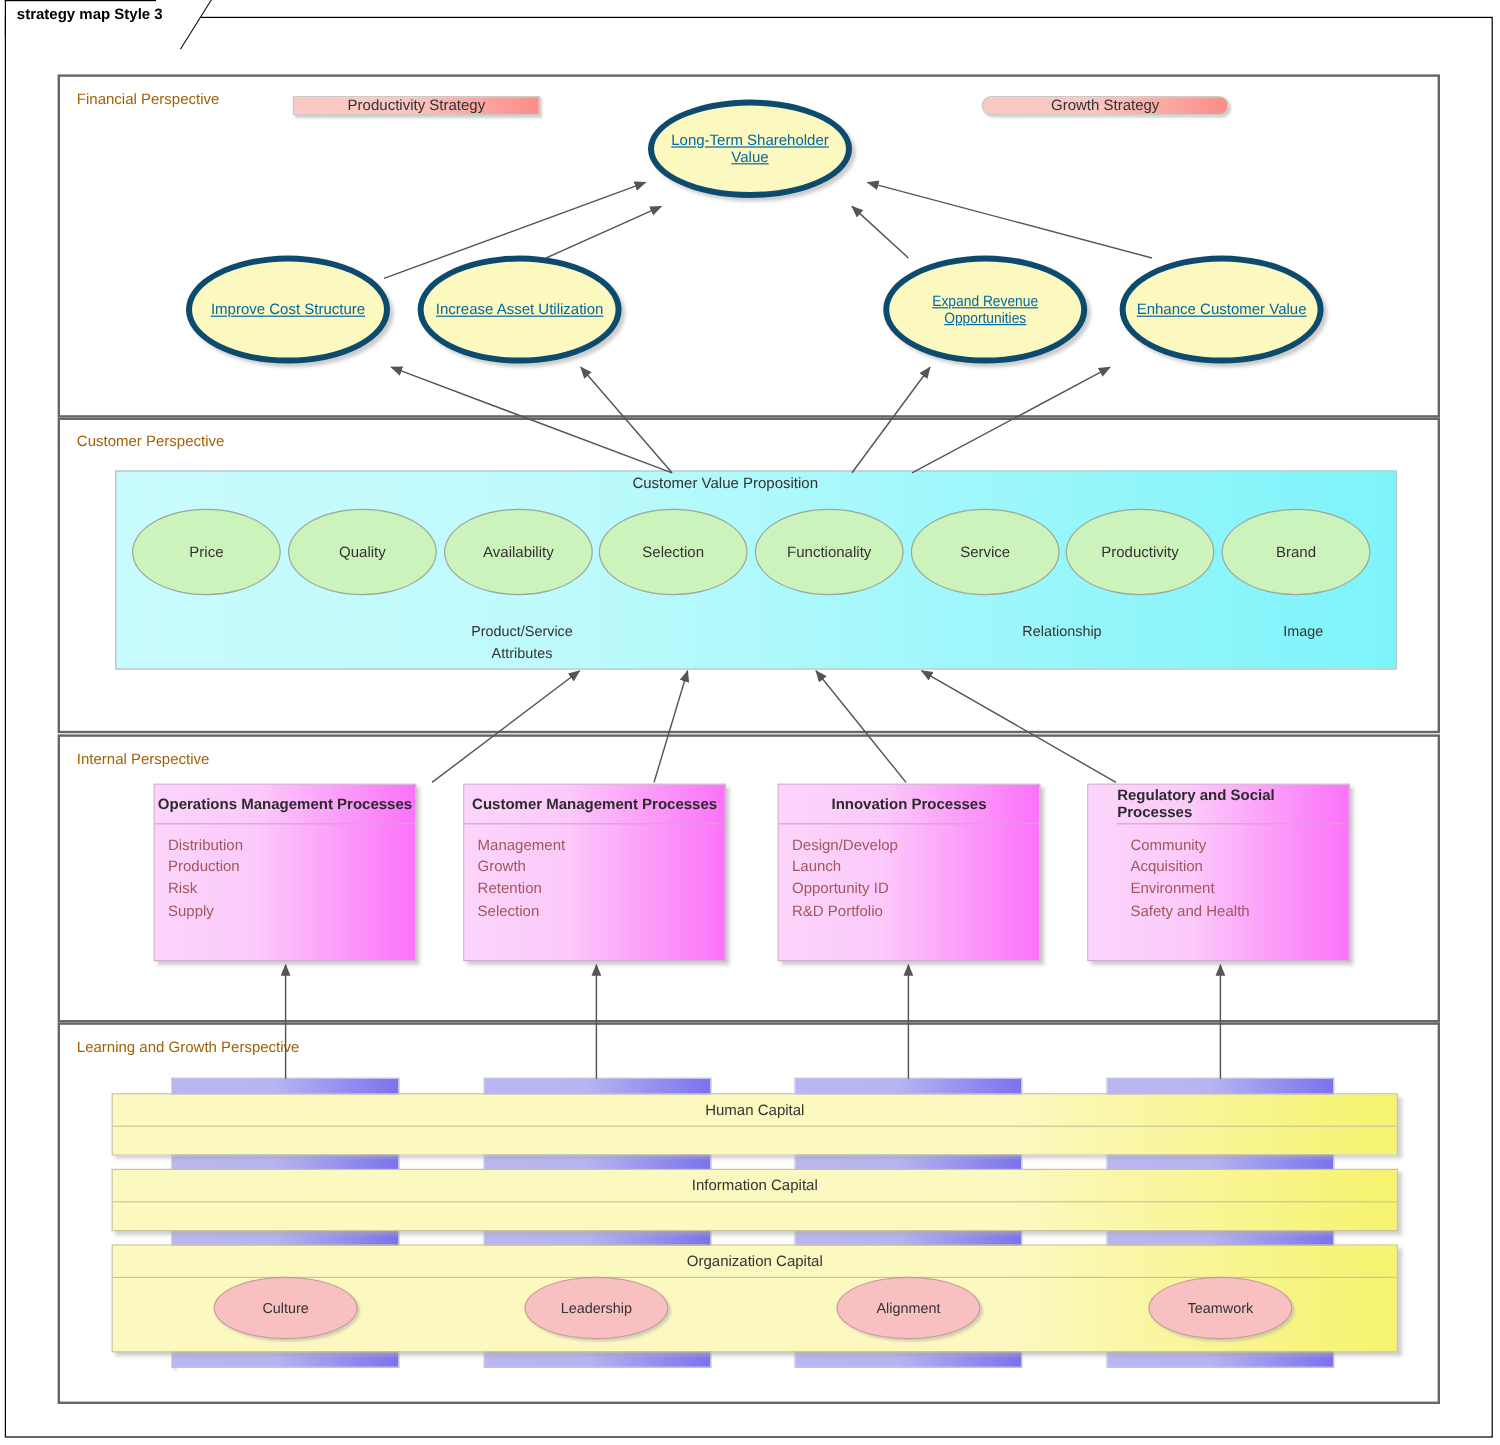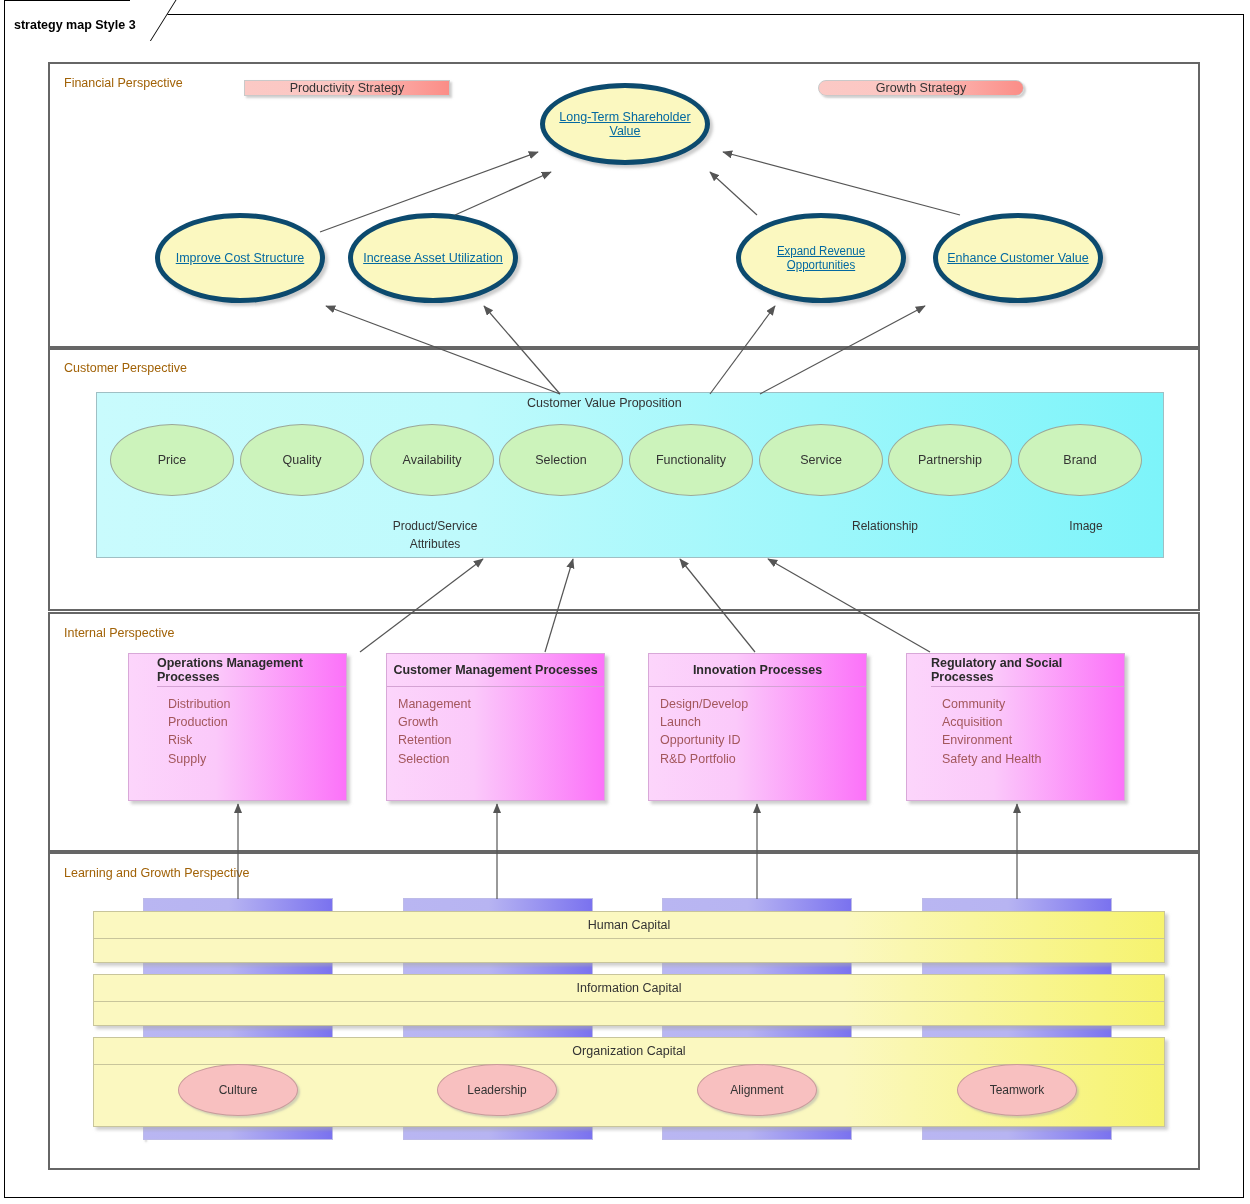--- a/index.html
+++ b/index.html
@@ -7,21 +7,21 @@
   #page{position:relative;width:1250px;height:1204px;overflow:hidden;background:#fff;}
 
   
   .frame{position:absolute;left:4px;top:14px;width:1240px;height:1184px;border:1px solid #000;box-sizing:border-box;}
   .tabshape{position:absolute;left:4px;top:0px;width:152px;height:30px;
             background:#fff;border:1px solid #000;box-sizing:border-box;border-bottom:none;}
   .tabclip{position:absolute;left:130px;top:0px;width:32px;height:31px;background:#fff;
            border-left:none;}
   .tabclip:before{content:"";position:absolute;left:-6px;top:-1px;width:40px;height:42px;
            background:#fff;transform:skewX(-32deg);border-right:1px solid #000;box-sizing:border-box;}
-  .tab-label{position:absolute;left:14px;top:5px;font-size:12.5px;font-weight:bold;color:#000;white-space:nowrap;z-index:5;margin-top:13px;}
+  .tab-label{position:absolute;left:14px;top:5px;font-size:12.5px;font-weight:bold;color:#000;white-space:nowrap;z-index:5;}
   .tabmask{position:absolute;left:5px;top:28px;width:124px;height:4px;background:#fff;z-index:4;}
 
   
   .panel{position:absolute;border:2px solid #666;box-sizing:border-box;background:transparent;}
   .panel-title{position:absolute;font-size:12.5px;color:#a16207;white-space:nowrap;}
 
   
   .themebox{position:absolute;height:16px;box-sizing:border-box;border:1px solid #c9c9c9;
             background:linear-gradient(to right,#fbc9c5 0%,#fcc6c2 45%,#fb8d87 100%);
             display:flex;align-items:center;justify-content:center;
@@ -120,35 +120,35 @@
   <div class="ell ell-green" style="left:499px;top:424px;width:124px;height:72px;">
     <span>Selection</span>
   </div>
   <div class="ell ell-green" style="left:629px;top:424px;width:124px;height:72px;">
     <span>Functionality</span>
   </div>
   <div class="ell ell-green" style="left:759px;top:424px;width:124px;height:72px;">
     <span>Service</span>
   </div>
   <div class="ell ell-green" style="left:888px;top:424px;width:124px;height:72px;">
-    <span>Partnership</span>
+    <span>Productivity</span>
   </div>
   <div class="ell ell-green" style="left:1018px;top:424px;width:124px;height:72px;">
     <span>Brand</span>
   </div>
 
   <div class="cvp-cat" style="left:355px;top:517px;width:160px;white-space:pre-line;">Product/Service
 Attributes</div>
   <div class="cvp-cat" style="left:805px;top:517px;width:160px;">Relationship</div>
   <div class="cvp-cat" style="left:1006px;top:517px;width:160px;">Image</div>
 
   <div class="panel" style="left:48px;top:612px;width:1152px;height:240px;"></div>
   <div class="panel-title" style="left:64px;top:626px;">Internal Perspective</div>
 
-  <div class="procbox" style="left:128px;top:653px;width:219px;height:148px;padding-left:28px;">
+  <div class="procbox" style="left:128px;top:653px;width:219px;height:148px;">
     <div class="proc-head">Operations Management Processes</div>
     <div class="proc-body">
       <div>Distribution</div>
       <div>Production</div>
       <div>Risk</div>
       <div>Supply</div>
     </div>
   </div>
 
   <div class="procbox" style="left:386px;top:653px;width:219px;height:148px;">

